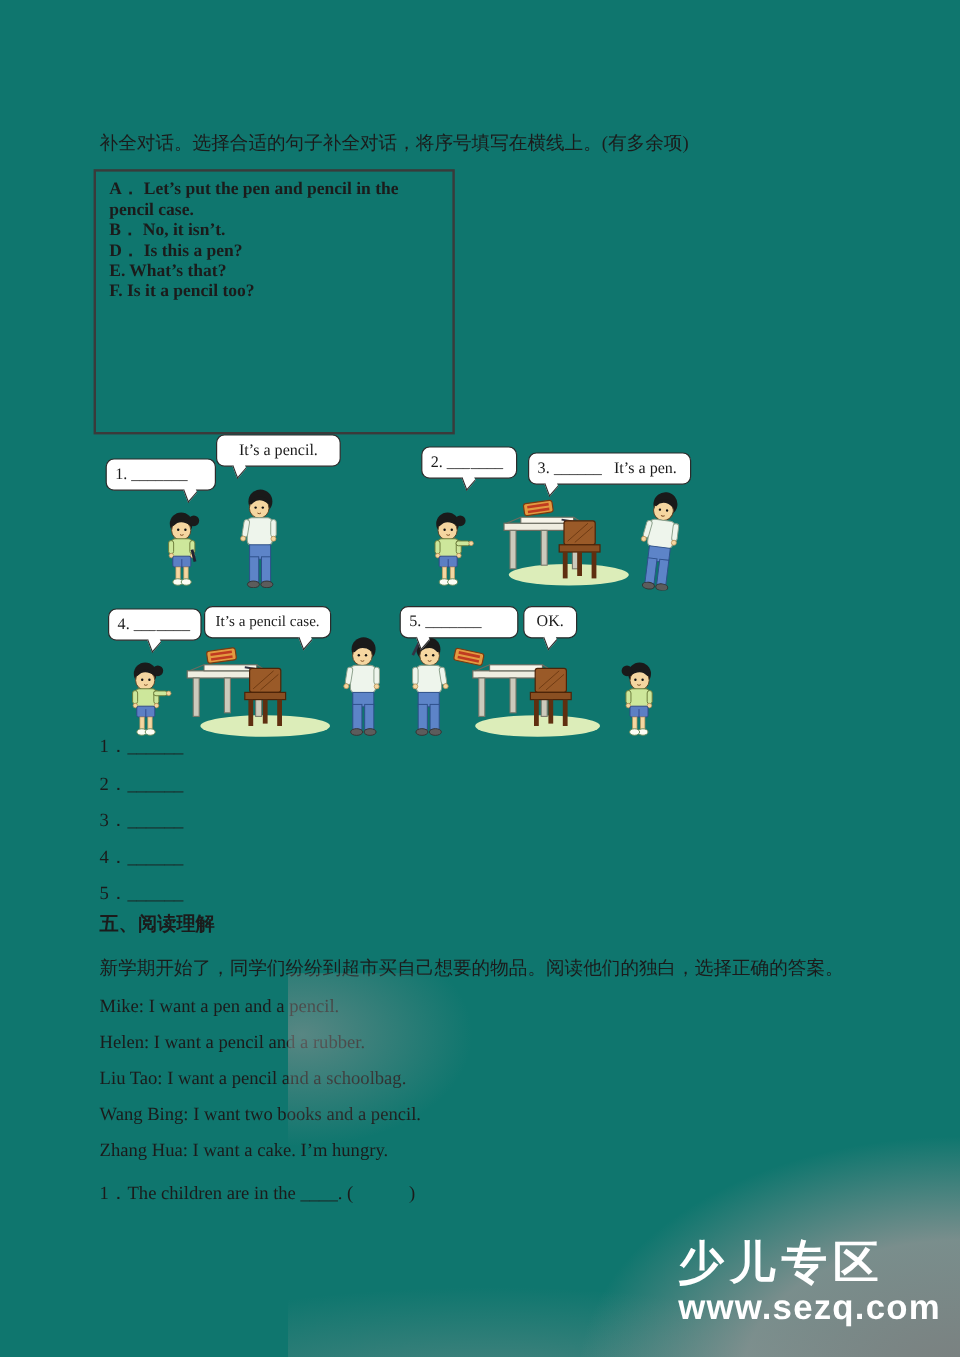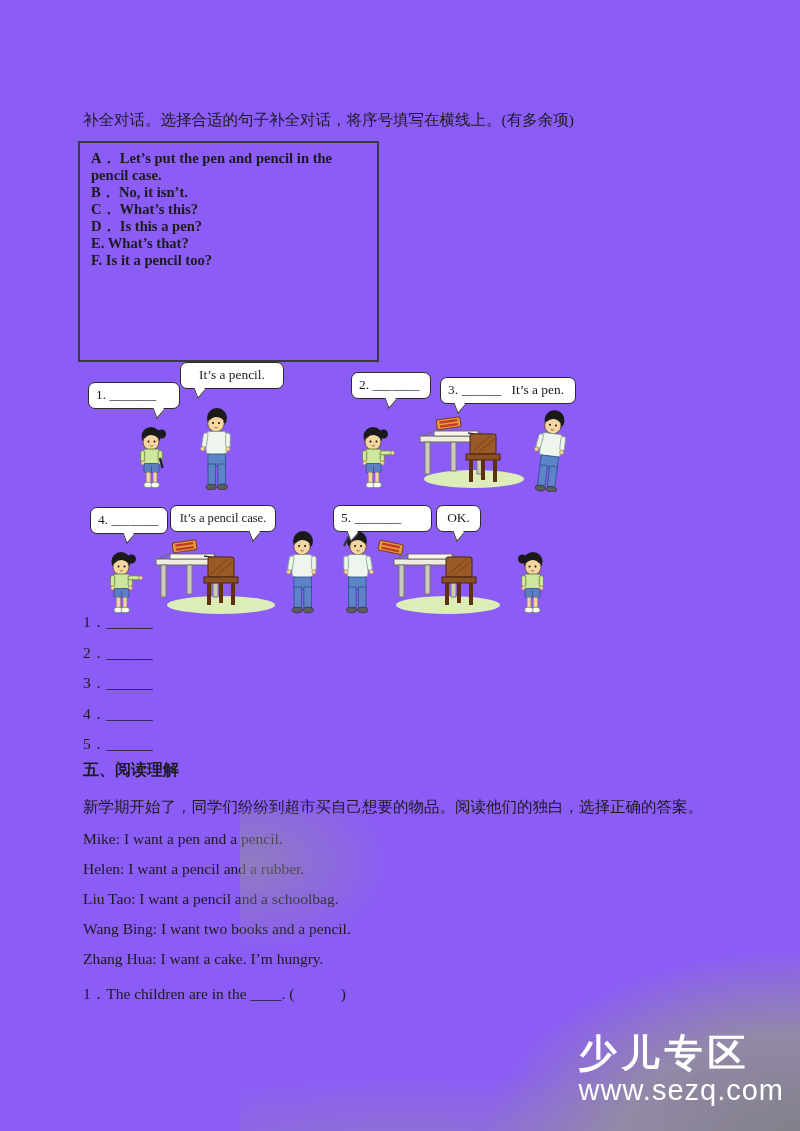--- a/index.html
+++ b/index.html
@@ -1,18 +1,18 @@
 <!DOCTYPE html>
 <html style="--ink: #1b1b1b; --kid-shirt: #cde79b; --kid-shorts: #5c7fc4; --adult-shirt: #eef5ec; --adult-pants: #5d84c8; --skin: #f5d6a0; --hair: #1a1a1a; --table-top: #efede0; --table-leg: #cccabc; --chair: #9a5a28; --chair-dark: #5f2f10; --case-orange: #e39a40; --case-red: #c03a20; --shadow-green: #dcedb9;"><head>
 <meta charset="utf-8">
 <style>
   * { margin:0; padding:0; box-sizing:border-box; }
   html,body { background:#ffffff; }
   .page {
-    position:relative; width:800px; height:1131px; background:#8b5cf6;
+    position:relative; width:800px; height:1131px; background:#0f766e;
     font-family:"Liberation Serif","DejaVu Serif",serif; color:#1b1b1b;
     overflow:hidden;
   }
   [data-bind] { white-space:pre-wrap; }
 
   .instruction {
     position:absolute; left:83px; top:110px; width:660px;
     font-size:15.5px; line-height:20px;
   }
   .options-box {
@@ -63,21 +63,21 @@
     background:
       radial-gradient(ellipse 430px 270px at 100% 105%, rgba(128,128,128,.95) 0%, rgba(148,148,148,.8) 42%, rgba(190,190,190,0) 74%),
       radial-gradient(ellipse 230px 150px at 2% 16%, rgba(148,148,148,.55) 0%, rgba(180,180,180,0) 62%),
       radial-gradient(ellipse 500px 120px at 30% 108%, rgba(150,150,150,.45) 0%, rgba(190,190,190,0) 70%);
   }
   .watermark {
     position:absolute; right:16px; top:1032px; text-align:left; z-index:5;
     color:#ffffff; font-family:"Liberation Sans","DejaVu Sans",sans-serif;
   }
   .wm-brand { font-size:38px; font-weight:bold; letter-spacing:5px; line-height:42px; }
-  .wm-url   { font-size:29px; font-weight:normal; letter-spacing:1px; line-height:32px; }
+  .wm-url   { font-size:29px; font-weight:bold; letter-spacing:1px; line-height:32px; }
 </style>
 </head>
 <body>
 
 <div class="page">
 
   <svg width="0" height="0" style="position:absolute" aria-hidden="true">
     <defs>
       <g id="kid">
         <circle cx="17" cy="11.5" r="9.5" style="fill:var(--hair)"></circle>
@@ -146,21 +146,20 @@
         <rect x="3" y="6" width="18" height="2.2" style="fill:var(--case-red)"></rect>
       </g>
     </defs>
   </svg>
 
   <div class="instruction" data-bind="dialogue_section.instruction">补全对话。选择合适的句子补全对话，将序号填写在横线上。(有多余项)</div>
 
   <div class="options-box">
     <div class="option" data-bind="dialogue_section.options.0">A． Let’s put the pen and pencil in the pencil case.</div>
     <div class="option" data-bind="dialogue_section.options.1">B． No, it isn’t.</div>
-    <div class="option" data-bind="dialogue_section.options.2">C． What’s this?</div>
     <div class="option" data-bind="dialogue_section.options.3">D． Is this a pen?</div>
     <div class="option" data-bind="dialogue_section.options.4">E. What’s that?</div>
     <div class="option" data-bind="dialogue_section.options.5">F. Is it a pencil too?</div>
   </div>
 
   <div class="bubble" style="left:88px;top:382px;width:92px">
     <span class="txt" data-bind="dialogue_section.bubbles.b1">1. _______</span>
       <i class="tail t-right"></i>
   </div>
   <div class="bubble b-center" style="left:180px;top:362px;width:104px">

